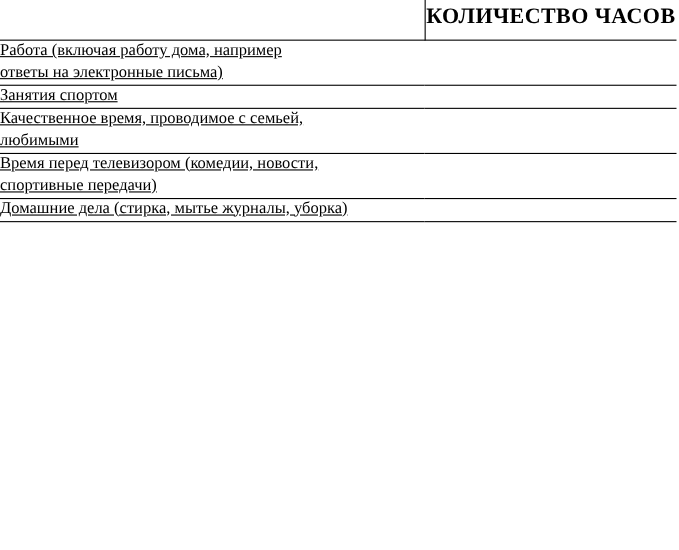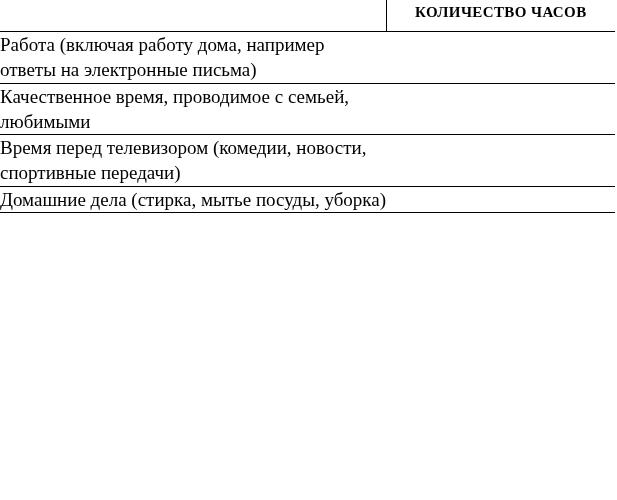--- a/index.html
+++ b/index.html
@@ -33,37 +33,38 @@
     padding: 0;
   }
   
   tr.header-row td {
     border-bottom: 1.6px solid #000000;
   }
   td.label-cell {
     width: 385px;
     padding: 7px 8px 8px 4px;
     border-right: 1.6px solid #000000;
-    font-size: 19px;
+    font-size: 15px;
     line-height: 1.33;
+    text-decoration: underline;
   }
   td.value-cell {
     width: 228px;
     padding: 7px 8px 8px 8px;
     font-size: 15px;
   }
   tr.header-row td.label-cell {
     border-right: 1.6px solid #000000;
     padding-top: 4px;
     padding-bottom: 9px;
   }
   tr.header-row td.value-cell {
     text-align: center;
     font-weight: bold;
-    font-size: 15px;
+    font-size: 20px;
     letter-spacing: 0.4px;
     padding-top: 4px;
     padding-bottom: 9px;
   }
   .label-text {
     display: block;
     white-space: pre-line;
   }
   .value-text {
     display: block;
@@ -89,20 +90,28 @@
         <td class="label-cell">
           <span class="label-text">Работа (включая работу дома, например
 ответы на электронные письма)</span>
         </td>
         <td class="value-cell">
           <span class="value-text"></span>
         </td>
       </tr>
 
 
+      <tr>
+        <td class="label-cell">
+          <span class="label-text">Занятия спортом</span>
+        </td>
+        <td class="value-cell">
+          <span class="value-text"></span>
+        </td>
+      </tr>
 
       <tr>
         <td class="label-cell">
           <span class="label-text">Качественное время, проводимое с семьей,
 любимыми</span>
         </td>
         <td class="value-cell">
           <span class="value-text"></span>
         </td>
       </tr>
@@ -115,21 +124,21 @@
         </td>
         <td class="value-cell">
           <span class="value-text"></span>
         </td>
       </tr>
 
 
 
       <tr>
         <td class="label-cell">
-          <span class="label-text">Домашние дела (стирка, мытье посуды, уборка)</span>
+          <span class="label-text">Домашние дела (стирка, мытье журналы, уборка)</span>
         </td>
         <td class="value-cell">
           <span class="value-text"></span>
         </td>
       </tr>
     </tbody>
   </table>
 </div>
 
 </body></html>

